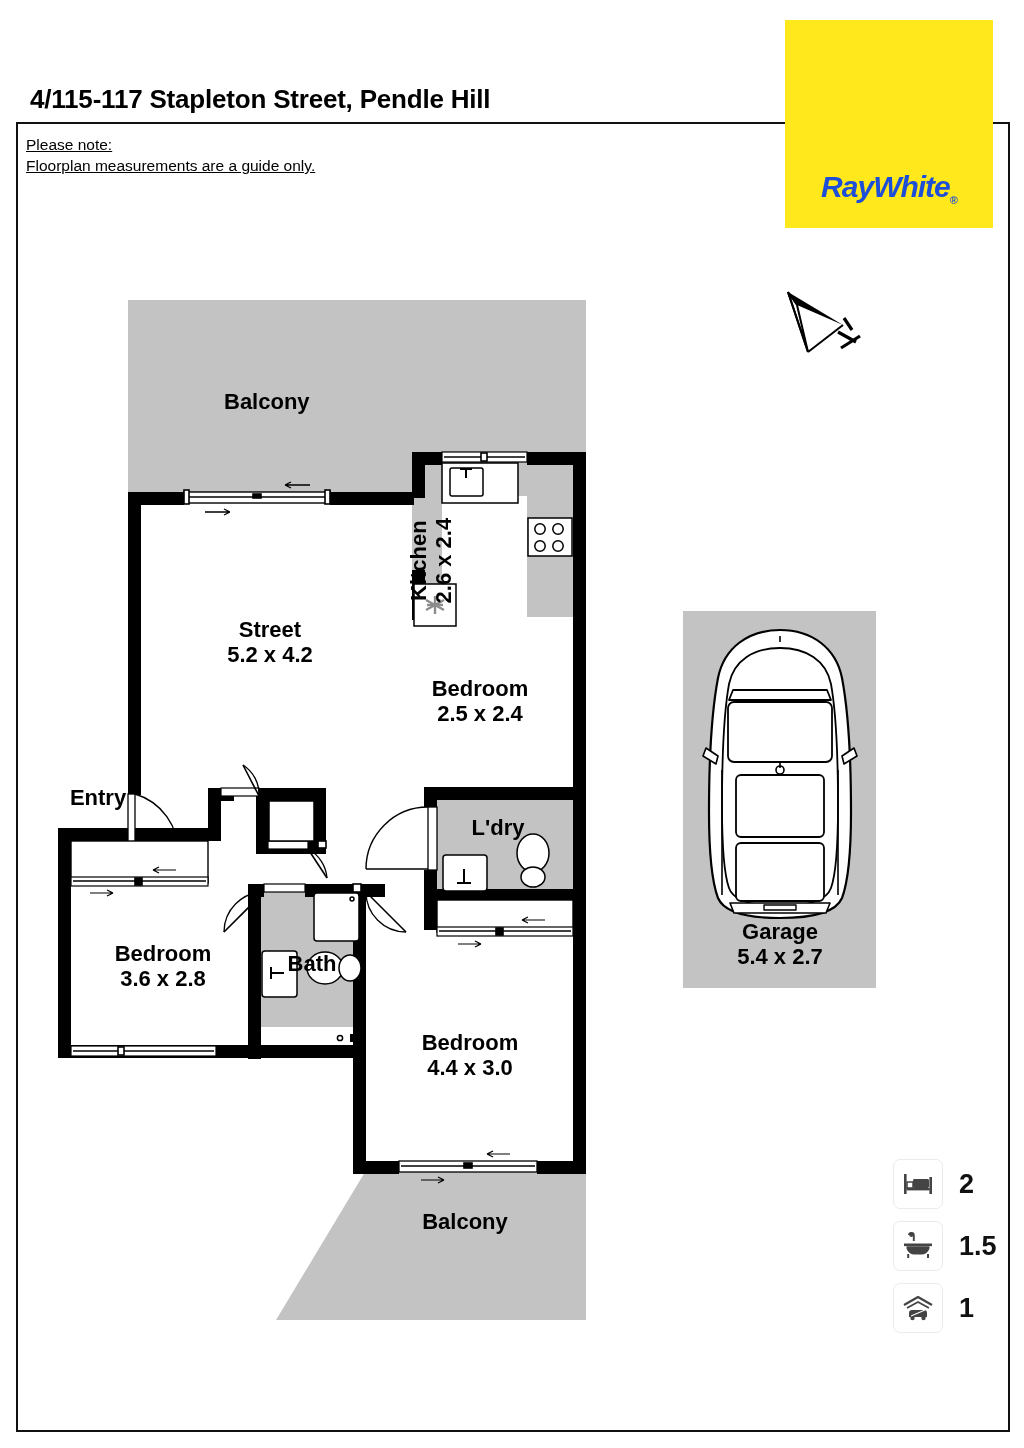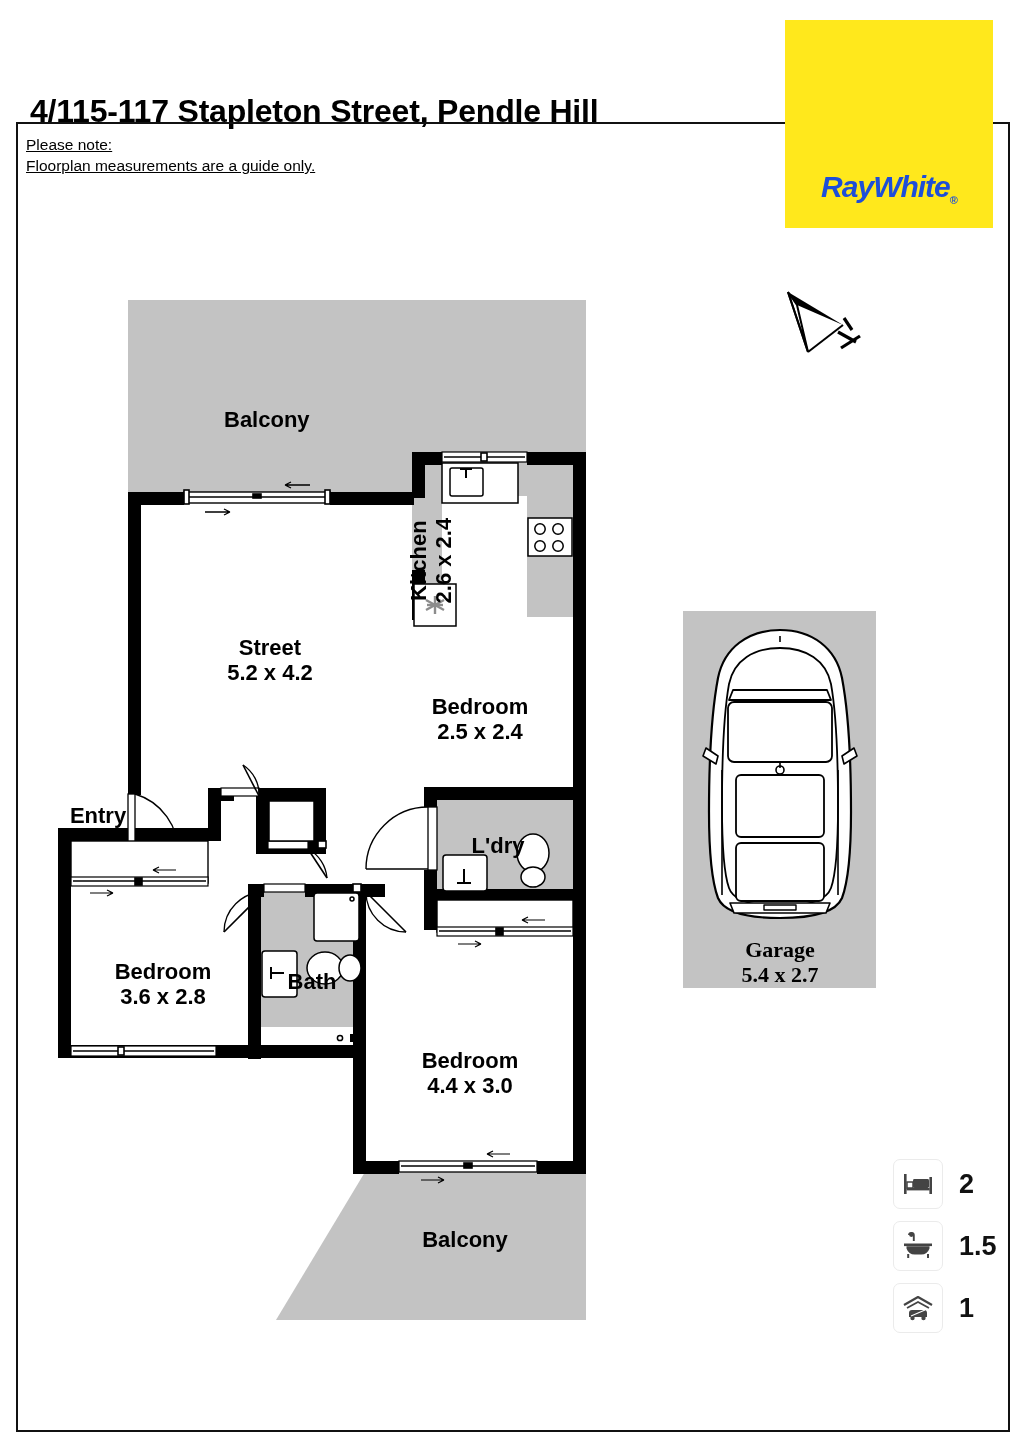--- a/index.html
+++ b/index.html
@@ -19,22 +19,22 @@
     position: absolute;
     left: 0; top: 0;
     width: 1024px;
     height: 1448px;
   }
 
   
   #title {
     position: absolute;
     left: 30px;
-    top: 93px;
-    font-size: 32px;
+    top: 84px;
+    font-size: 26px;
     font-weight: bold;
     letter-spacing: -0.2px;
     white-space: nowrap;
   }
 
   
   #frame {
     position: absolute;
     left: 16px;
     top: 122px;
@@ -92,21 +92,20 @@
     pointer-events: none;
   }
 
   
   .room-label {
     position: absolute;
     font-weight: bold;
     text-align: center;
     line-height: 1.12;
     white-space: nowrap;
-    margin-top: 18px;
   }
   .rl-name { font-size: 22px; }
   .rl-dim  { font-size: 22px; }
 
   .vert {
     transform: rotate(-90deg);
     transform-origin: center center;
   }
 
   
@@ -448,21 +447,21 @@
 
   <div class="room-label" style="left:390px; top:1031px; width:160px;">
     <div class="rl-name">Bedroom</div>
     <div class="rl-dim">4.4 x 3.0</div>
   </div>
 
   <div class="room-label" style="left:385px; top:1210px; width:160px;">
     <div class="rl-name">Balcony</div>
   </div>
 
-  <div class="room-label" style="left:700px; top:920px; width:160px;font-family:Liberation Serif, serif;">
+  <div class="room-label" style="left:700px; top:920px; width:160px;">
     <div class="rl-name">Garage</div>
     <div class="rl-dim">5.4 x 2.7</div>
   </div>
 
   <div id="legend">
 
     <div class="legend-row">
       <div class="legend-icon">
         <svg width="32" height="26" viewBox="0 0 32 26">
           <rect x="2" y="3" width="2.6" height="20" fill="#444"></rect>

